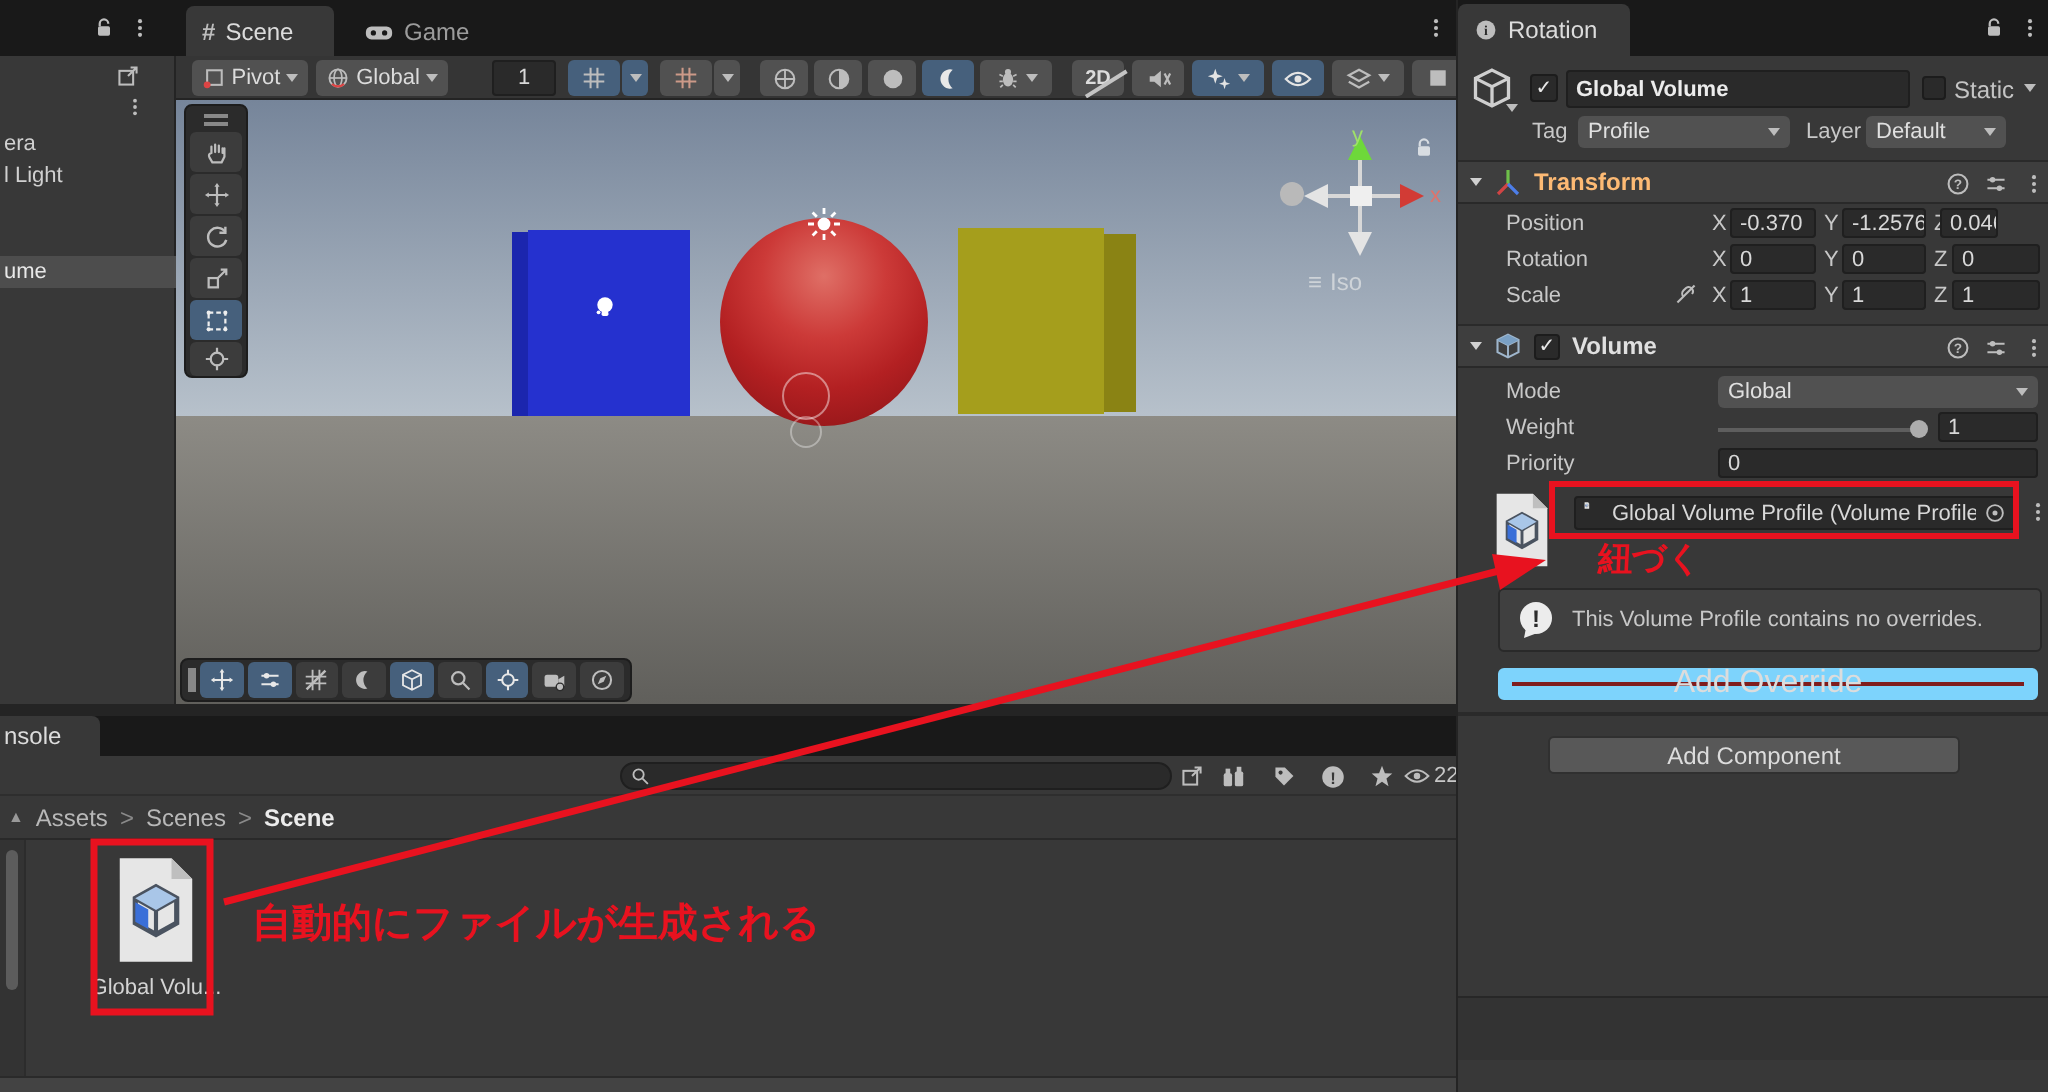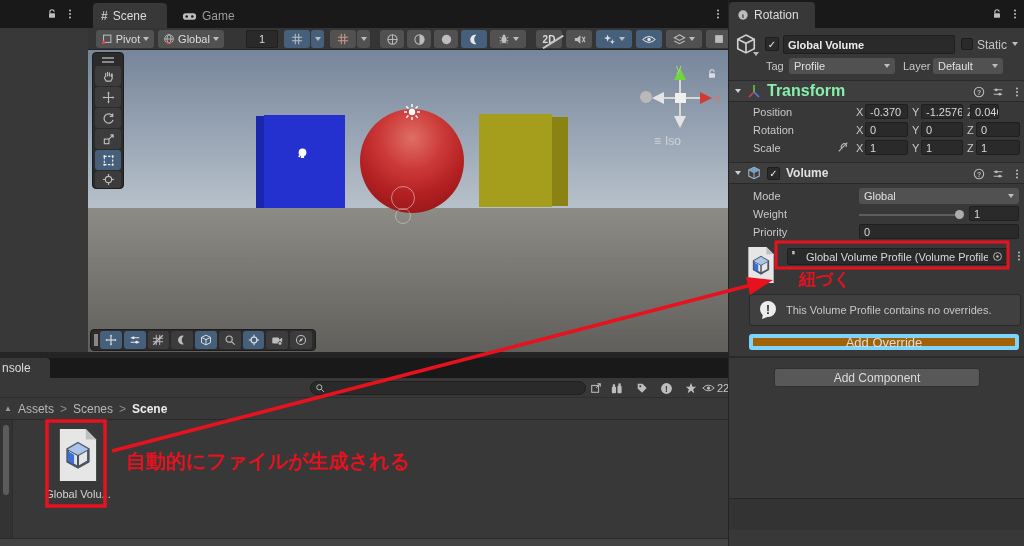--- a/index.html
+++ b/index.html
@@ -219,20 +219,31 @@
 <div id="app">
 
   <div class="abs tabbar" style="left:0;top:0;width:88px;height:28px">
     <svg class="ic abs" style="left:46px;top:8px;width:12px;height:12px">
         <use href="#s-lock"></use>
       </svg>
     <svg class="ic abs" style="left:64px;top:8px;width:12px;height:12px">
         <use href="#s-kebab"></use>
       </svg>
   </div>
+  <div class="abs" style="left:0;top:28px;width:88px;height:330px;background:#383838;border-right:1px solid #242424">
+    <svg class="ic abs" style="left:58px;top:4px;width:12px;height:12px">
+        <use href="#s-popout"></use>
+      </svg>
+    <svg class="ic abs" style="left:62px;top:20px;width:11px;height:11px">
+        <use href="#s-kebab"></use>
+      </svg>
+    <div class="abs" style="left:0;top:36px;width:88px;height:16px;line-height:16px;padding-left:2px;color:#d0d0d0">era</div>
+    <div class="abs" style="left:0;top:52px;width:88px;height:16px;line-height:16px;padding-left:2px;color:#d0d0d0">l Light</div>
+    <div class="abs" style="left:0;top:100px;width:88px;height:16px;line-height:16px;padding-left:2px;background:#4d4d4d;color:#e8e8e8">ume</div>
+  </div>
 
   <div class="abs tabbar" style="left:88px;top:0;width:640px;height:28px">
     <div class="abs tab-active flex" style="left:5px;top:3px;width:74px;height:25px;padding-left:8px;gap:5px;font-size:12px">
       <span style="color:#bdbdbd;font-weight:bold">#</span>
       <span>Scene</span>
     </div>
     <div class="abs flex" style="left:88px;top:3px;width:70px;height:25px;padding-left:6px;gap:5px;font-size:12px;color:#9c9c9c">
       <svg class="ic" style="width:15px;height:10px">
           <use href="#s-gamepad"></use>
         </svg>
@@ -548,21 +559,21 @@
         <span class="caret"></span>
     </div>
 
     <div class="abs hdr flex" style="left:0;top:80px;width:296px;height:22px;gap:6px;padding-left:6px">
       <span class="caret" style="border-top-color:#d0d0d0"></span>
       <svg style="width:14px;height:14px">
           <line x1="7" y1="8" x2="7" y2="1" stroke="#6ec04a" stroke-width="1.6"></line>
           <line x1="7" y1="8" x2="2" y2="13" stroke="#d04444" stroke-width="1.6"></line>
           <line x1="7" y1="8" x2="12" y2="13" stroke="#4d7ee8" stroke-width="1.6"></line>
         </svg>
-      <span class="bold" style="font-size:16px;color:#86efac">Transform</span>
+      <span class="bold" style="font-size:12px;color:#fdba74">Transform</span>
       <svg class="ic abs" style="left:244px;top:5px;width:12px;height:12px">
           <use href="#s-help"></use>
         </svg>
       <svg class="ic abs" style="left:263px;top:5px;width:12px;height:12px">
           <use href="#s-sliders"></use>
         </svg>
       <svg class="ic abs" style="left:282px;top:5px;width:12px;height:12px">
           <use href="#s-kebab"></use>
         </svg>
     </div>
@@ -640,21 +651,21 @@
       </svg>
 
     <div class="abs flex" style="left:20px;top:294px;width:272px;height:32px;background:#404040;border:1px solid #292929;border-radius:3px;gap:8px;padding-left:8px">
       <svg style="width:20px;height:20px" viewBox="0 0 20 20">
           <circle cx="10" cy="9" r="8" fill="#ececec"></circle>
           <path d="M5 14 L4 19 L10 16.8 Z" fill="#ececec"></path>
           <text x="10" y="13.5" font-size="12" font-weight="bold" text-anchor="middle" fill="#2b2b2b">!</text>
         </svg>
       <span style="color:#c8c8c8">This Volume Profile contains no overrides.</span>
     </div>
-    <div class="abs btn" style="left:20px;top:334px;width:270px;height:16px;font-size:13px;background:#a16207;border:4px solid #7dd3fc">Add Override</div>
+    <div class="abs btn" style="left:20px;top:334px;width:270px;height:16px;font-size:16px;background:#7f1d1d;border:7px solid #7dd3fc">Add Override</div>
 
     <div class="abs" style="left:0;top:356px;width:296px;height:2px;background:#2a2a2a"></div>
     <div class="abs btn" style="left:45px;top:368px;width:206px;height:19px;font-size:12px;background:#585858;border:1px solid #303030">Add Component</div>
 
     <div class="abs" style="left:0;top:498px;width:296px;height:32px;background:#333;border-top:1px solid #272727"></div>
   </div>
 
   <svg class="abs" style="left:0;top:0;width:1024px;height:546px;pointer-events:none;z-index:50">
     <line x1="112" y1="451" x2="755" y2="284" stroke-width="3.5" fill="none" stroke="#e8121f"></line>
     <polygon points="773,280 750,295 746,277" fill="#e8121f"></polygon>

